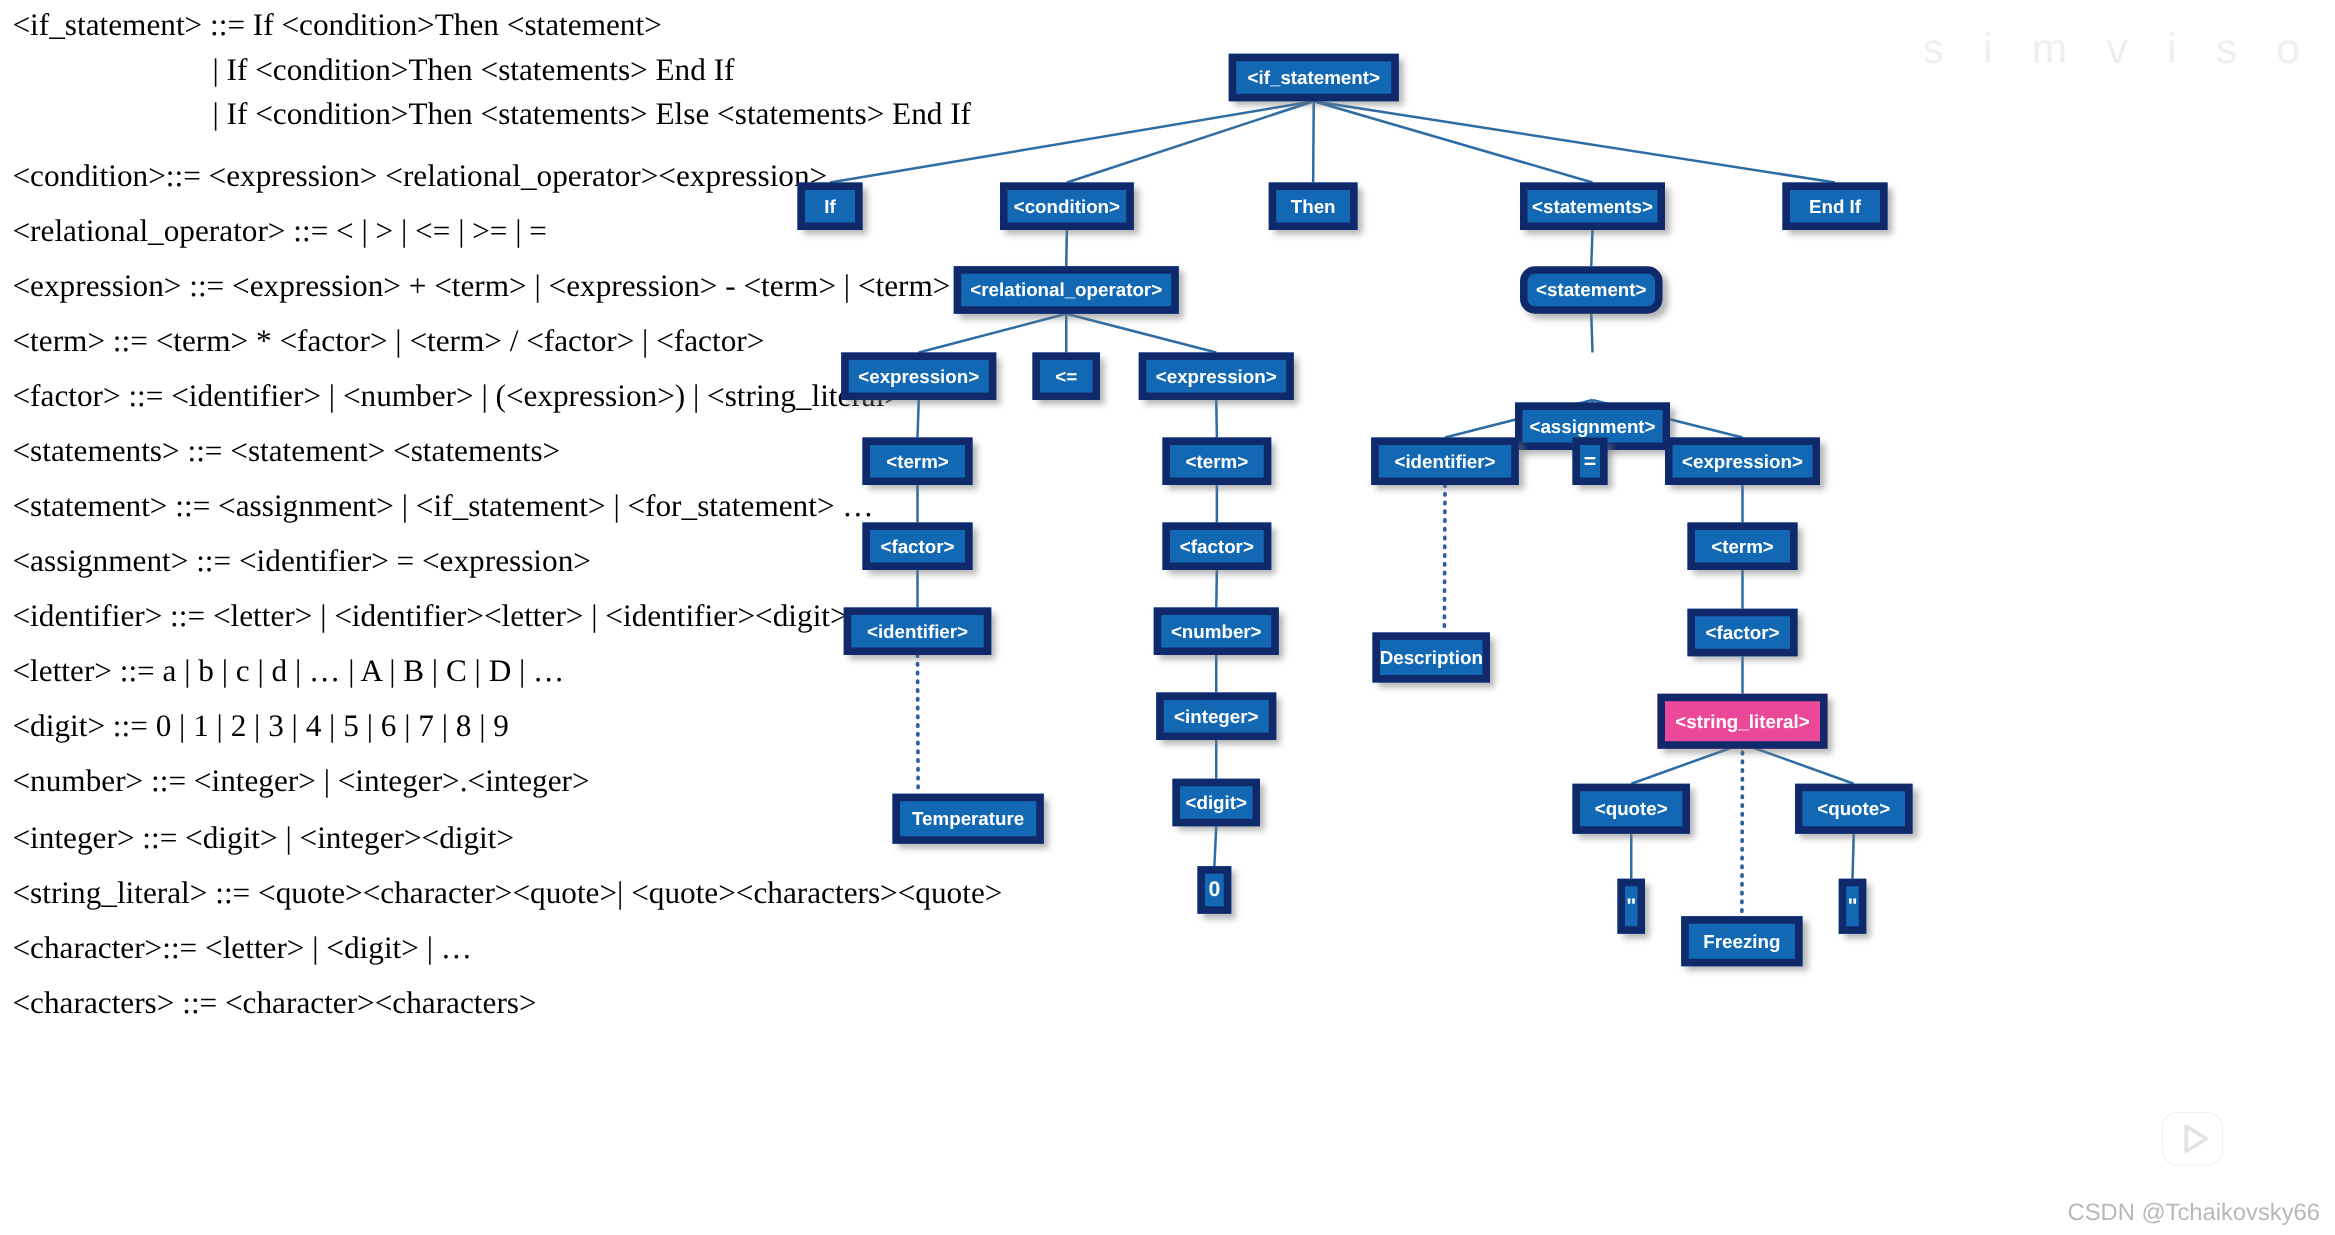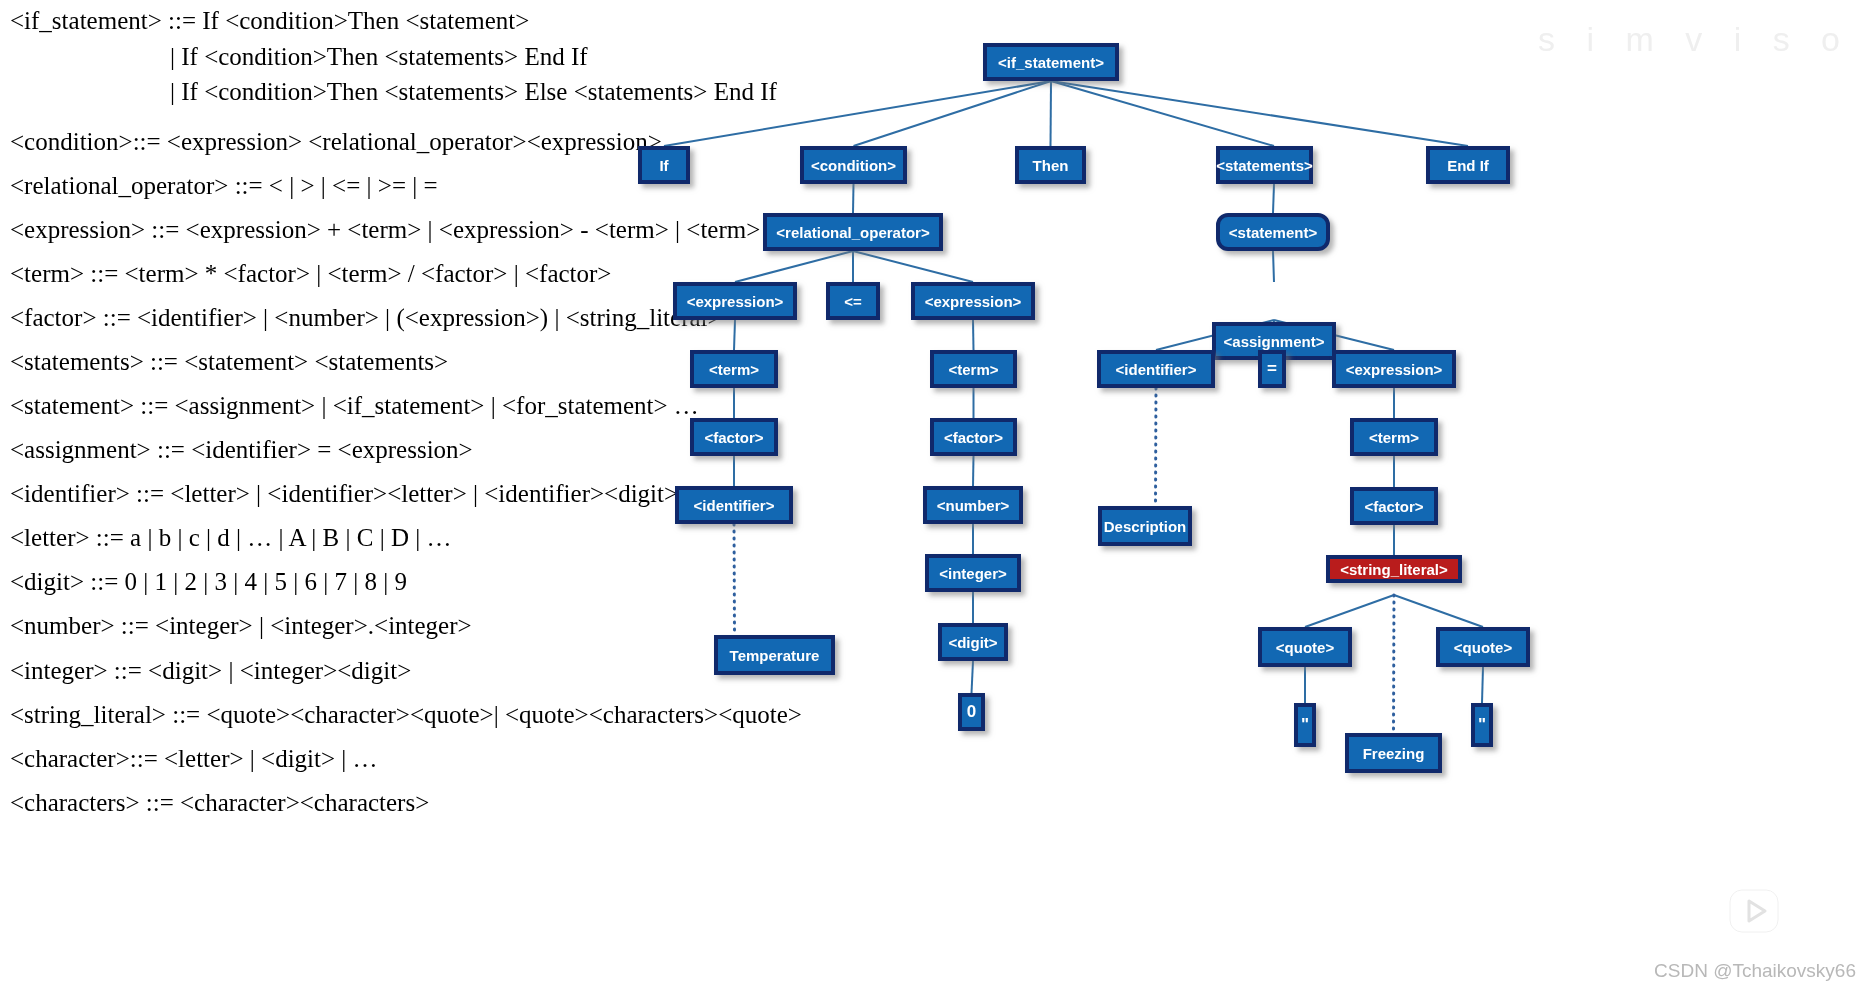--- a/index.html
+++ b/index.html
@@ -64,21 +64,21 @@
   #tree-svg {
     position: absolute;
     left: 0; top: 0;
     width: 1868px;
     height: 988px;
     pointer-events: none;
   }
   .tree-node {
     position: absolute;
     background: #1268b3;
-    border: 4px solid #14b8a6;
+    border: 6px solid #14b8a6;
     box-shadow: 4px 4px 5px rgba(120,120,120,0.55);
     color: #ffffff;
     font-family: "Liberation Sans", sans-serif;
     font-size: 15px;
     font-weight: bold;
     display: flex;
     align-items: center;
     justify-content: center;
     box-sizing: border-box;
     text-align: center;
@@ -148,21 +148,21 @@
       <line x1="1394" y1="595" x2="1393.5" y2="733" stroke="#2e5f9e" stroke-width="3" stroke-dasharray="1 6" stroke-linecap="round"></line>
       <line x1="1305" y1="667" x2="1305" y2="703" stroke="#2e6da4" stroke-width="2"></line>
       <line x1="1483" y1="667" x2="1482" y2="703" stroke="#2e6da4" stroke-width="2"></line>
     </svg>
 
   <div id="tree-nodes">
       <div class="tree-node" id="node-if_statement" style="left: 983px; top: 43px; width: 136px; height: 38px; background: rgb(18, 104, 179); border-color: rgb(16, 41, 107); color: rgb(255, 255, 255);">&lt;if_statement&gt;</div>
       <div class="tree-node" id="node-if_kw" style="left: 638px; top: 146px; width: 52px; height: 38px; background: rgb(18, 104, 179); border-color: rgb(16, 41, 107); color: rgb(255, 255, 255);">If</div>
       <div class="tree-node" id="node-condition" style="left: 800px; top: 146px; width: 107px; height: 38px; background: rgb(18, 104, 179); border-color: rgb(16, 41, 107); color: rgb(255, 255, 255);">&lt;condition&gt;</div>
       <div class="tree-node" id="node-then_kw" style="left: 1015px; top: 146px; width: 71px; height: 38px; background: rgb(18, 104, 179); border-color: rgb(16, 41, 107); color: rgb(255, 255, 255);">Then</div>
-      <div class="tree-node" id="node-statements" style="left: 1216px; top: 146px; width: 97px; height: 38px; background: rgb(18, 104, 179); border-color: rgb(16, 41, 107); color: rgb(255, 255, 255);">&lt;statements&gt;</div>
+      <div class="tree-node" id="node-statements" style="left: 1216px; top: 146px; width: 116px; height: 38px; background: rgb(18, 104, 179); border-color: rgb(16, 41, 107); color: rgb(255, 255, 255);">&lt;statements&gt;</div>
       <div class="tree-node" id="node-end_if_kw" style="left: 1426px; top: 146px; width: 84px; height: 38px; background: rgb(18, 104, 179); border-color: rgb(16, 41, 107); color: rgb(255, 255, 255);">End If</div>
       <div class="tree-node" id="node-relational_op" style="left: 763px; top: 213px; width: 180px; height: 38px; background: rgb(18, 104, 179); border-color: rgb(16, 41, 107); color: rgb(255, 255, 255);">&lt;relational_operator&gt;</div>
       <div class="tree-node" id="node-expr_left" style="left: 673px; top: 282px; width: 124px; height: 38px; background: rgb(18, 104, 179); border-color: rgb(16, 41, 107); color: rgb(255, 255, 255);">&lt;expression&gt;</div>
       <div class="tree-node" id="node-lte_op" style="left: 826px; top: 282px; width: 54px; height: 38px; background: rgb(18, 104, 179); border-color: rgb(16, 41, 107); color: rgb(255, 255, 255);">&lt;=</div>
       <div class="tree-node" id="node-expr_right" style="left: 911px; top: 282px; width: 124px; height: 38px; background: rgb(18, 104, 179); border-color: rgb(16, 41, 107); color: rgb(255, 255, 255);">&lt;expression&gt;</div>
       <div class="tree-node" id="node-term_left" style="left: 690px; top: 350px; width: 88px; height: 38px; background: rgb(18, 104, 179); border-color: rgb(16, 41, 107); color: rgb(255, 255, 255);">&lt;term&gt;</div>
       <div class="tree-node" id="node-factor_left" style="left: 690px; top: 418px; width: 88px; height: 38px; background: rgb(18, 104, 179); border-color: rgb(16, 41, 107); color: rgb(255, 255, 255);">&lt;factor&gt;</div>
       <div class="tree-node" id="node-identifier_left" style="left: 675px; top: 486px; width: 118px; height: 38px; background: rgb(18, 104, 179); border-color: rgb(16, 41, 107); color: rgb(255, 255, 255);">&lt;identifier&gt;</div>
       <div class="tree-node" id="node-temperature_leaf" style="left: 674px; top: 635px; width: 121px; height: 40px; background: rgb(18, 104, 179); border-color: rgb(16, 41, 107); color: rgb(255, 255, 255); margin-left: 40px;">Temperature</div>
       <div class="tree-node" id="node-term_right" style="left: 930px; top: 350px; width: 87px; height: 38px; background: rgb(18, 104, 179); border-color: rgb(16, 41, 107); color: rgb(255, 255, 255);">&lt;term&gt;</div>
@@ -172,21 +172,21 @@
       <div class="tree-node" id="node-digit_node" style="left: 938px; top: 623px; width: 70px; height: 38px; background: rgb(18, 104, 179); border-color: rgb(16, 41, 107); color: rgb(255, 255, 255);">&lt;digit&gt;</div>
       <div class="tree-node" id="node-zero_leaf" style="left: 958px; top: 693px; width: 27px; height: 38px; background: rgb(18, 104, 179); border-color: rgb(16, 41, 107); color: rgb(255, 255, 255); font-size: 17px;">0</div>
       <div class="tree-node" id="node-statement" style="left: 1216px; top: 213px; width: 114px; height: 38px; background: rgb(18, 104, 179); border-color: rgb(16, 41, 107); color: rgb(255, 255, 255); border-radius: 12px;">&lt;statement&gt;</div>
       <div class="tree-node" id="node-assignment" style="left: 1212px; top: 282px; width: 124px; height: 38px; background: rgb(18, 104, 179); border-color: rgb(16, 41, 107); color: rgb(255, 255, 255); margin-top: 40px;">&lt;assignment&gt;</div>
       <div class="tree-node" id="node-identifier_right" style="left: 1097px; top: 350px; width: 118px; height: 38px; background: rgb(18, 104, 179); border-color: rgb(16, 41, 107); color: rgb(255, 255, 255);">&lt;identifier&gt;</div>
       <div class="tree-node" id="node-equals_op" style="left: 1258px; top: 350px; width: 28px; height: 38px; background: rgb(18, 104, 179); border-color: rgb(16, 41, 107); color: rgb(255, 255, 255); font-size: 17px;">=</div>
       <div class="tree-node" id="node-description_leaf" style="left: 1098px; top: 506px; width: 94px; height: 40px; background: rgb(18, 104, 179); border-color: rgb(16, 41, 107); color: rgb(255, 255, 255);">Description</div>
       <div class="tree-node" id="node-expr_assign" style="left: 1332px; top: 350px; width: 124px; height: 38px; background: rgb(18, 104, 179); border-color: rgb(16, 41, 107); color: rgb(255, 255, 255);">&lt;expression&gt;</div>
       <div class="tree-node" id="node-term_assign" style="left: 1350px; top: 418px; width: 88px; height: 38px; background: rgb(18, 104, 179); border-color: rgb(16, 41, 107); color: rgb(255, 255, 255);">&lt;term&gt;</div>
       <div class="tree-node" id="node-factor_assign" style="left: 1350px; top: 487px; width: 88px; height: 38px; background: rgb(18, 104, 179); border-color: rgb(16, 41, 107); color: rgb(255, 255, 255);">&lt;factor&gt;</div>
-      <div class="tree-node" id="node-string_literal" style="left: 1326px; top: 555px; width: 136px; height: 28px; background: #b91c1c; border-color: rgb(16, 41, 107); color: rgb(255, 255, 255);">&lt;string_literal&gt;</div>
+      <div class="tree-node" id="node-string_literal" style="left: 1326px; top: 555px; width: 136px; height: 44px; background: #ec4899; border-color: rgb(16, 41, 107); color: rgb(255, 255, 255);">&lt;string_literal&gt;</div>
       <div class="tree-node" id="node-quote_left" style="left: 1258px; top: 627px; width: 94px; height: 40px; background: rgb(18, 104, 179); border-color: rgb(16, 41, 107); color: rgb(255, 255, 255);">&lt;quote&gt;</div>
       <div class="tree-node" id="node-quote_right" style="left: 1436px; top: 627px; width: 94px; height: 40px; background: rgb(18, 104, 179); border-color: rgb(16, 41, 107); color: rgb(255, 255, 255);">&lt;quote&gt;</div>
       <div class="tree-node" id="node-quote_char_left" style="left: 1294px; top: 703px; width: 22px; height: 44px; background: rgb(18, 104, 179); border-color: rgb(16, 41, 107); color: rgb(255, 255, 255); font-size: 17px;">"</div>
       <div class="tree-node" id="node-freezing_leaf" style="left: 1345px; top: 733px; width: 97px; height: 40px; background: rgb(18, 104, 179); border-color: rgb(16, 41, 107); color: rgb(255, 255, 255);">Freezing</div>
       <div class="tree-node" id="node-quote_char_right" style="left: 1471px; top: 703px; width: 22px; height: 44px; background: rgb(18, 104, 179); border-color: rgb(16, 41, 107); color: rgb(255, 255, 255); font-size: 17px;">"</div>
     </div>
 
   <svg id="tv-play-watermark" viewBox="0 0 64 62" xmlns="http://www.w3.org/2000/svg">
     <path d="M18 4 L30 16 M46 4 L34 16" stroke="#ffffff" stroke-width="5" fill="none" stroke-linecap="round"></path>
     <rect x="8" y="14" width="48" height="42" rx="12" ry="12" fill="#ffffff" stroke="#eeeeee" stroke-width="1"></rect>

